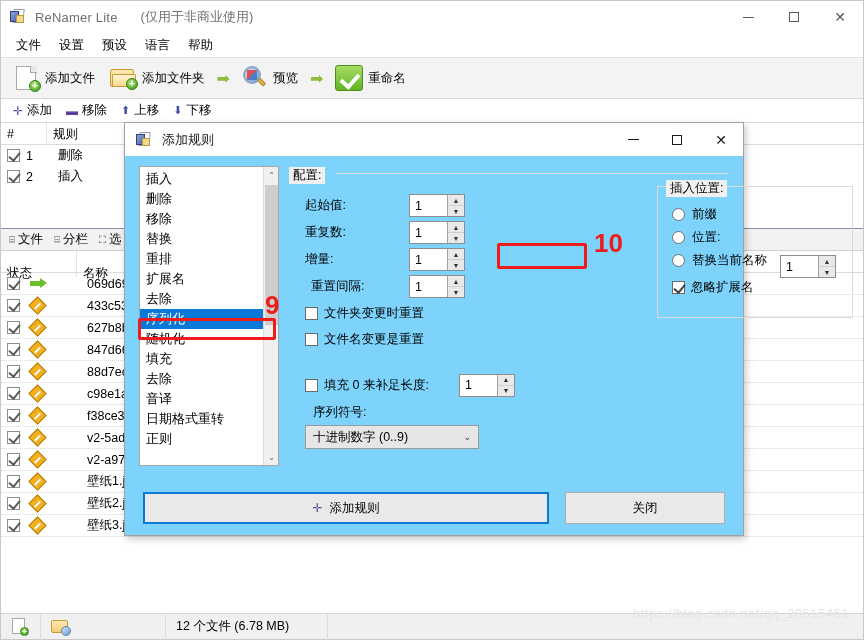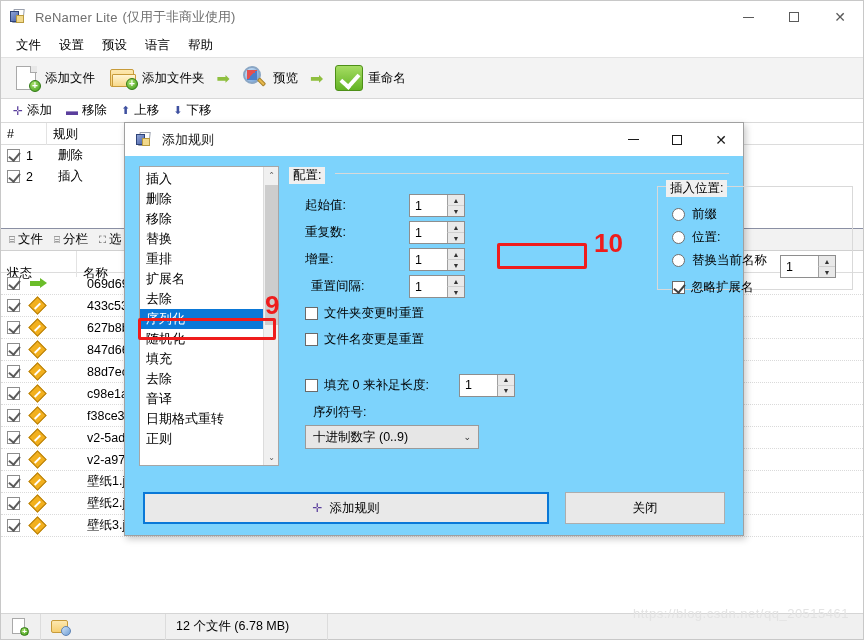--- a/index.html
+++ b/index.html
@@ -42,21 +42,21 @@
     background:linear-gradient(135deg,#8fa4d6,#4b63a8);
     border:1px solid #2e4377;
   }
   .ren-icon .yellow{
     position:absolute;left:6px;top:7px;width:8px;height:8px;background:#f2d98b;border:1px solid #b89a3f;
   }
   #titlebar .title-text{
     font-size:13px; color:#707070; letter-spacing:.2px;
   }
   #titlebar .title-sub{
-    font-size:13px; color:#707070; margin-left:5px;
+    font-size:13px; color:#707070; margin-left:23px;
   }
   .winbtns{ position:absolute; right:0; top:0; height:32px; display:flex; }
   .winbtn{
     width:46px;height:32px;display:flex;align-items:center;justify-content:center;
     color:#5a5a5a; font-size:13px;
   }
   .winbtn .glyph-min{ display:block;width:11px;height:1px;background:#5a5a5a; }
   .winbtn .glyph-max{ display:block;width:10px;height:10px;border:1px solid #5a5a5a; }
   .winbtn .glyph-close{ font-size:14px; line-height:1; color:#5a5a5a; }
 
@@ -282,21 +282,21 @@
 
   #symbol-label{ font-size:12.5px;margin:6px 0 4px 8px; }
   #symbol-select{
     width:174px;height:24px;background:#e6e6e6;border:1px solid #9a9a9a;display:flex;align-items:center;
     justify-content:space-between;padding:0 7px;font-size:12.5px;
   }
   #symbol-select .chev{ font-size:9px;color:#333; }
 
   
   #pos-grp{
-    position:absolute;left:368px;top:12px;width:196px;height:104px;
+    position:absolute;left:368px;top:12px;width:196px;height:132px;
     border:1px solid #d9d9d9;
   }
   #pos-grp .legend{ left:8px; }
   .radio-row{ display:flex;align-items:center;gap:7px;height:23px;font-size:12.5px;padding-left:14px; }
   .rdo{
     width:13px;height:13px;border-radius:50%;border:1px solid #6f6f6f;background:#fff;position:relative;flex:0 0 13px;
   }
   .rdo.on:after{
     content:"";position:absolute;left:3px;top:3px;width:5px;height:5px;border-radius:50%;background:#2b2b2b;
   }

